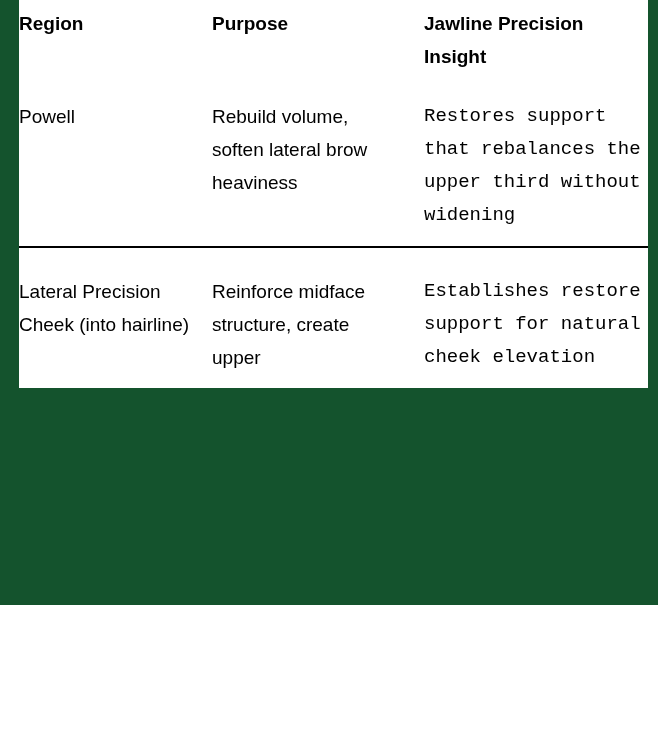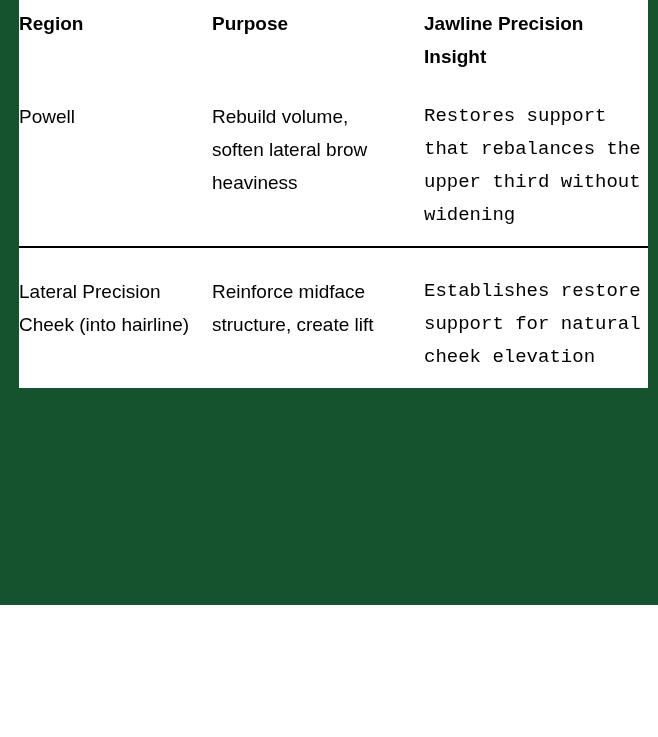--- a/index.html
+++ b/index.html
@@ -67,18 +67,18 @@
       </tr>
     </thead>
     <tbody>
       <tr>
         <td class="c1">Powell</td>
         <td class="c2">Rebuild volume, soften lateral brow heaviness</td>
         <td class="c3">Restores support that rebalances the upper third without widening</td>
       </tr>
       <tr>
         <td class="c1">Lateral Precision Cheek (into hairline)</td>
-        <td class="c2">Reinforce midface structure, create lift</td>
+        <td class="c2">Reinforce midface structure, create upper</td>
         <td class="c3">Establishes restore support for natural cheek elevation</td>
       </tr>
     </tbody>
   </table>
 </div>
 
 </body></html>

